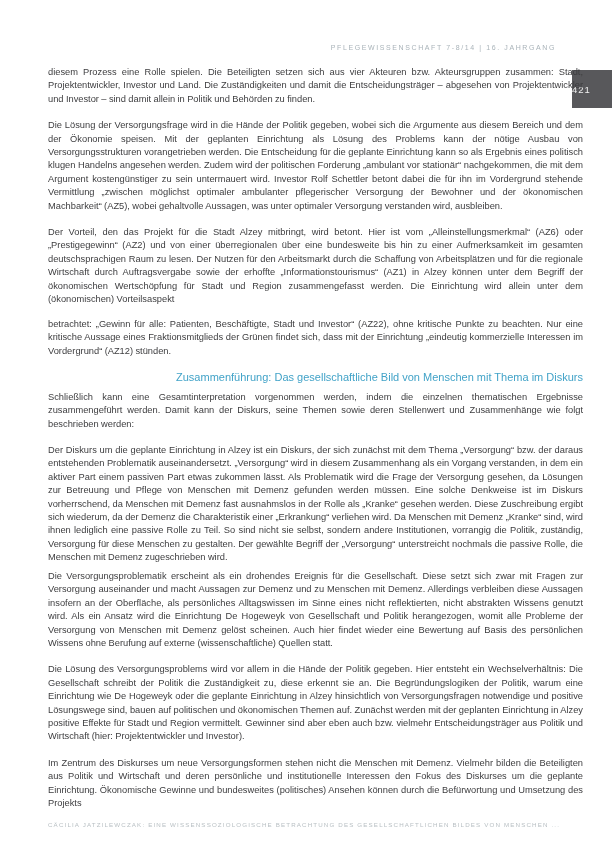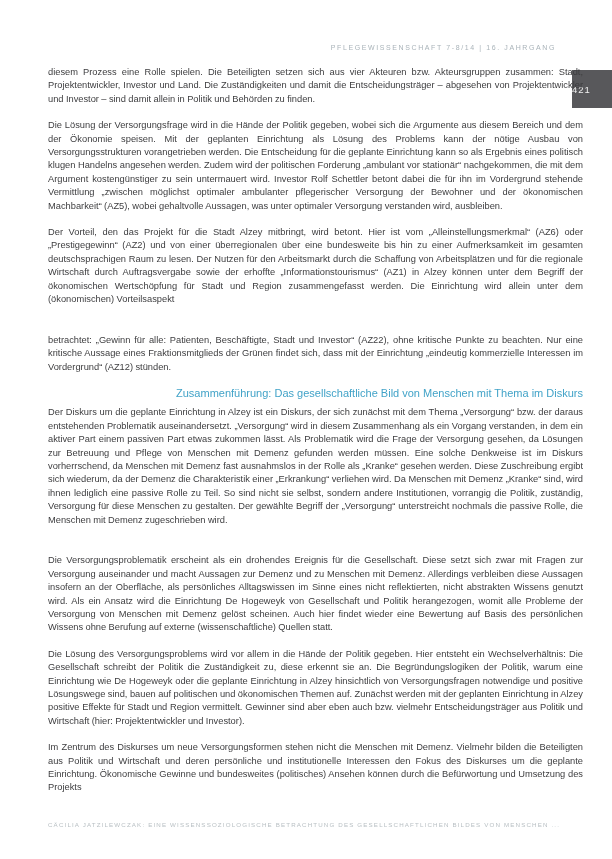--- a/index.html
+++ b/index.html
@@ -100,20 +100,21 @@
 
     <div class="col">
       <p>diesem Prozess eine Rolle spielen. Die Beteiligten setzen sich aus vier Akteuren bzw. Akteursgruppen zusammen: Stadt, Projektentwickler, Investor und Land. Die Zuständigkeiten und damit die Entscheidungsträger – abgesehen von Projektentwickler und Investor – sind damit allein in Politik und Behörden zu finden.</p>
       <p>Die Lösung der Versorgungsfrage wird in die Hände der Politik gegeben, wobei sich die Argumente aus diesem Bereich und dem der Ökonomie speisen. Mit der geplanten Einrichtung als Lösung des Problems kann der nötige Ausbau von Versorgungsstrukturen vorangetrieben werden. Die Entscheidung für die geplante Einrichtung kann so als Ergebnis eines politisch klugen Handelns angesehen werden. Zudem wird der politischen Forderung „ambulant vor stationär“ nachgekommen, die mit dem Argument kostengünstiger zu sein untermauert wird. Investor Rolf Schettler betont dabei die für ihn im Vordergrund stehende Vermittlung „zwischen möglichst optimaler ambulanter pflegerischer Versorgung der Bewohner und der ökonomischen Machbarkeit“ (AZ5), wobei gehaltvolle Aussagen, was unter optimaler Versorgung verstanden wird, ausbleiben.</p>
       <p>Der Vorteil, den das Projekt für die Stadt Alzey mitbringt, wird betont. Hier ist vom „Alleinstellungsmerkmal“ (AZ6) oder „Prestigegewinn“ (AZ2) und von einer überregionalen über eine bundesweite bis hin zu einer Aufmerksamkeit im gesamten deutschsprachigen Raum zu lesen. Der Nutzen für den Arbeitsmarkt durch die Schaffung von Arbeitsplätzen und für die regionale Wirtschaft durch Auftragsvergabe sowie der erhoffte „Informationstourismus“ (AZ1) in Alzey können unter dem Begriff der ökonomischen Wertschöpfung für Stadt und Region zusammengefasst werden. Die Einrichtung wird allein unter dem (ökonomischen) Vorteilsaspekt</p>
     </div>
 
     <div class="col">
       <p>betrachtet: „Gewinn für alle: Patienten, Beschäftigte, Stadt und Investor“ (AZ22), ohne kritische Punkte zu beachten. Nur eine kritische Aussage eines Fraktionsmitglieds der Grünen findet sich, dass mit der Einrichtung „eindeutig kommerzielle Interessen im Vordergrund“ (AZ12) stünden.</p>
       <h2 class="section-heading">Zusammenführung: Das gesellschaftliche Bild von Menschen mit Thema im Diskurs</h2>
+      <p>Schließlich kann eine Gesamtinterpretation vorgenommen werden, indem die einzelnen thematischen Ergebnisse zusammengeführt werden. Damit kann der Diskurs, seine Themen sowie deren Stellenwert und Zusammenhänge wie folgt beschrieben werden:</p>
       <p>Der Diskurs um die geplante Einrichtung in Alzey ist ein Diskurs, der sich zunächst mit dem Thema „Versorgung“ bzw. der daraus entstehenden Problematik auseinandersetzt. „Versorgung“ wird in diesem Zusammenhang als ein Vorgang verstanden, in dem ein aktiver Part einem passiven Part etwas zukommen lässt. Als Problematik wird die Frage der Versorgung gesehen, da Lösungen zur Betreuung und Pflege von Menschen mit Demenz gefunden werden müssen. Eine solche Denkweise ist im Diskurs vorherrschend, da Menschen mit Demenz fast ausnahmslos in der Rolle als „Kranke“ gesehen werden. Diese Zuschreibung ergibt sich wiederum, da der Demenz die Charakteristik einer „Erkrankung“ verliehen wird. Da Menschen mit Demenz „Kranke“ sind, wird ihnen lediglich eine passive Rolle zu Teil. So sind nicht sie selbst, sondern andere Institutionen, vorrangig die Politik, zuständig, Versorgung für diese Menschen zu gestalten. Der gewählte Begriff der „Versorgung“ unterstreicht nochmals die passive Rolle, die Menschen mit Demenz zugeschrieben wird.</p>
     </div>
 
     <div class="col">
       <p>Die Versorgungsproblematik erscheint als ein drohendes Ereignis für die Gesellschaft. Diese setzt sich zwar mit Fragen zur Versorgung auseinander und macht Aussagen zur Demenz und zu Menschen mit Demenz. Allerdings verbleiben diese Aussagen insofern an der Oberfläche, als persönliches Alltagswissen im Sinne eines nicht reflektierten, nicht abstrakten Wissens genutzt wird. Als ein Ansatz wird die Einrichtung De Hogeweyk von Gesellschaft und Politik herangezogen, womit alle Probleme der Versorgung von Menschen mit Demenz gelöst scheinen. Auch hier findet wieder eine Bewertung auf Basis des persönlichen Wissens ohne Berufung auf externe (wissenschaftliche) Quellen statt.</p>
       <p>Die Lösung des Versorgungsproblems wird vor allem in die Hände der Politik gegeben. Hier entsteht ein Wechselverhältnis: Die Gesellschaft schreibt der Politik die Zuständigkeit zu, diese erkennt sie an. Die Begründungslogiken der Politik, warum eine Einrichtung wie De Hogeweyk oder die geplante Einrichtung in Alzey hinsichtlich von Versorgungsfragen notwendige und positive Lösungswege sind, bauen auf politischen und ökonomischen Themen auf. Zunächst werden mit der geplanten Einrichtung in Alzey positive Effekte für Stadt und Region vermittelt. Gewinner sind aber eben auch bzw. vielmehr Entscheidungsträger aus Politik und Wirtschaft (hier: Projektentwickler und Investor).</p>
       <p>Im Zentrum des Diskurses um neue Versorgungsformen stehen nicht die Menschen mit Demenz. Vielmehr bilden die Beteiligten aus Politik und Wirtschaft und deren persönliche und institutionelle Interessen den Fokus des Diskurses um die geplante Einrichtung. Ökonomische Gewinne und bundesweites (politisches) Ansehen können durch die Befürwortung und Umsetzung des Projekts</p>
     </div>
 
   </div>

